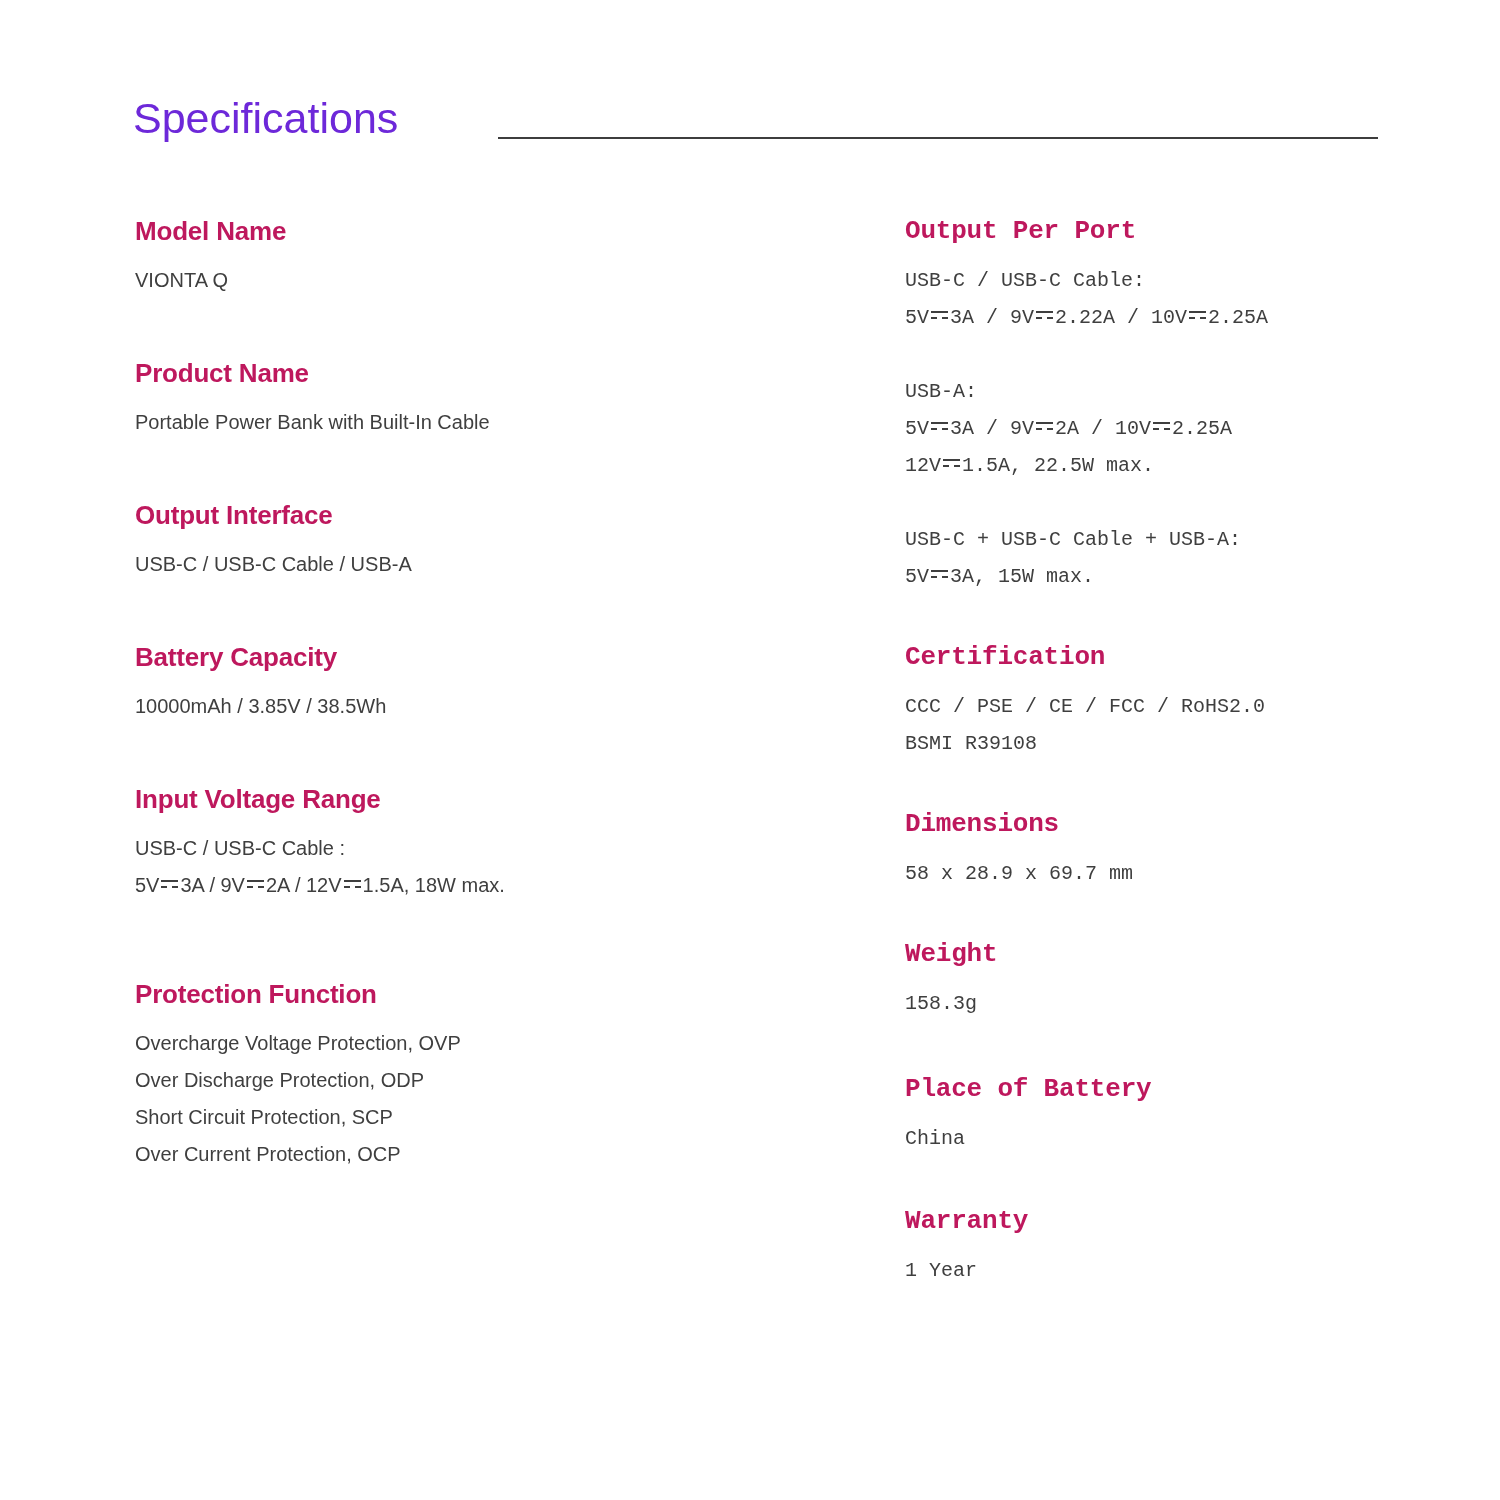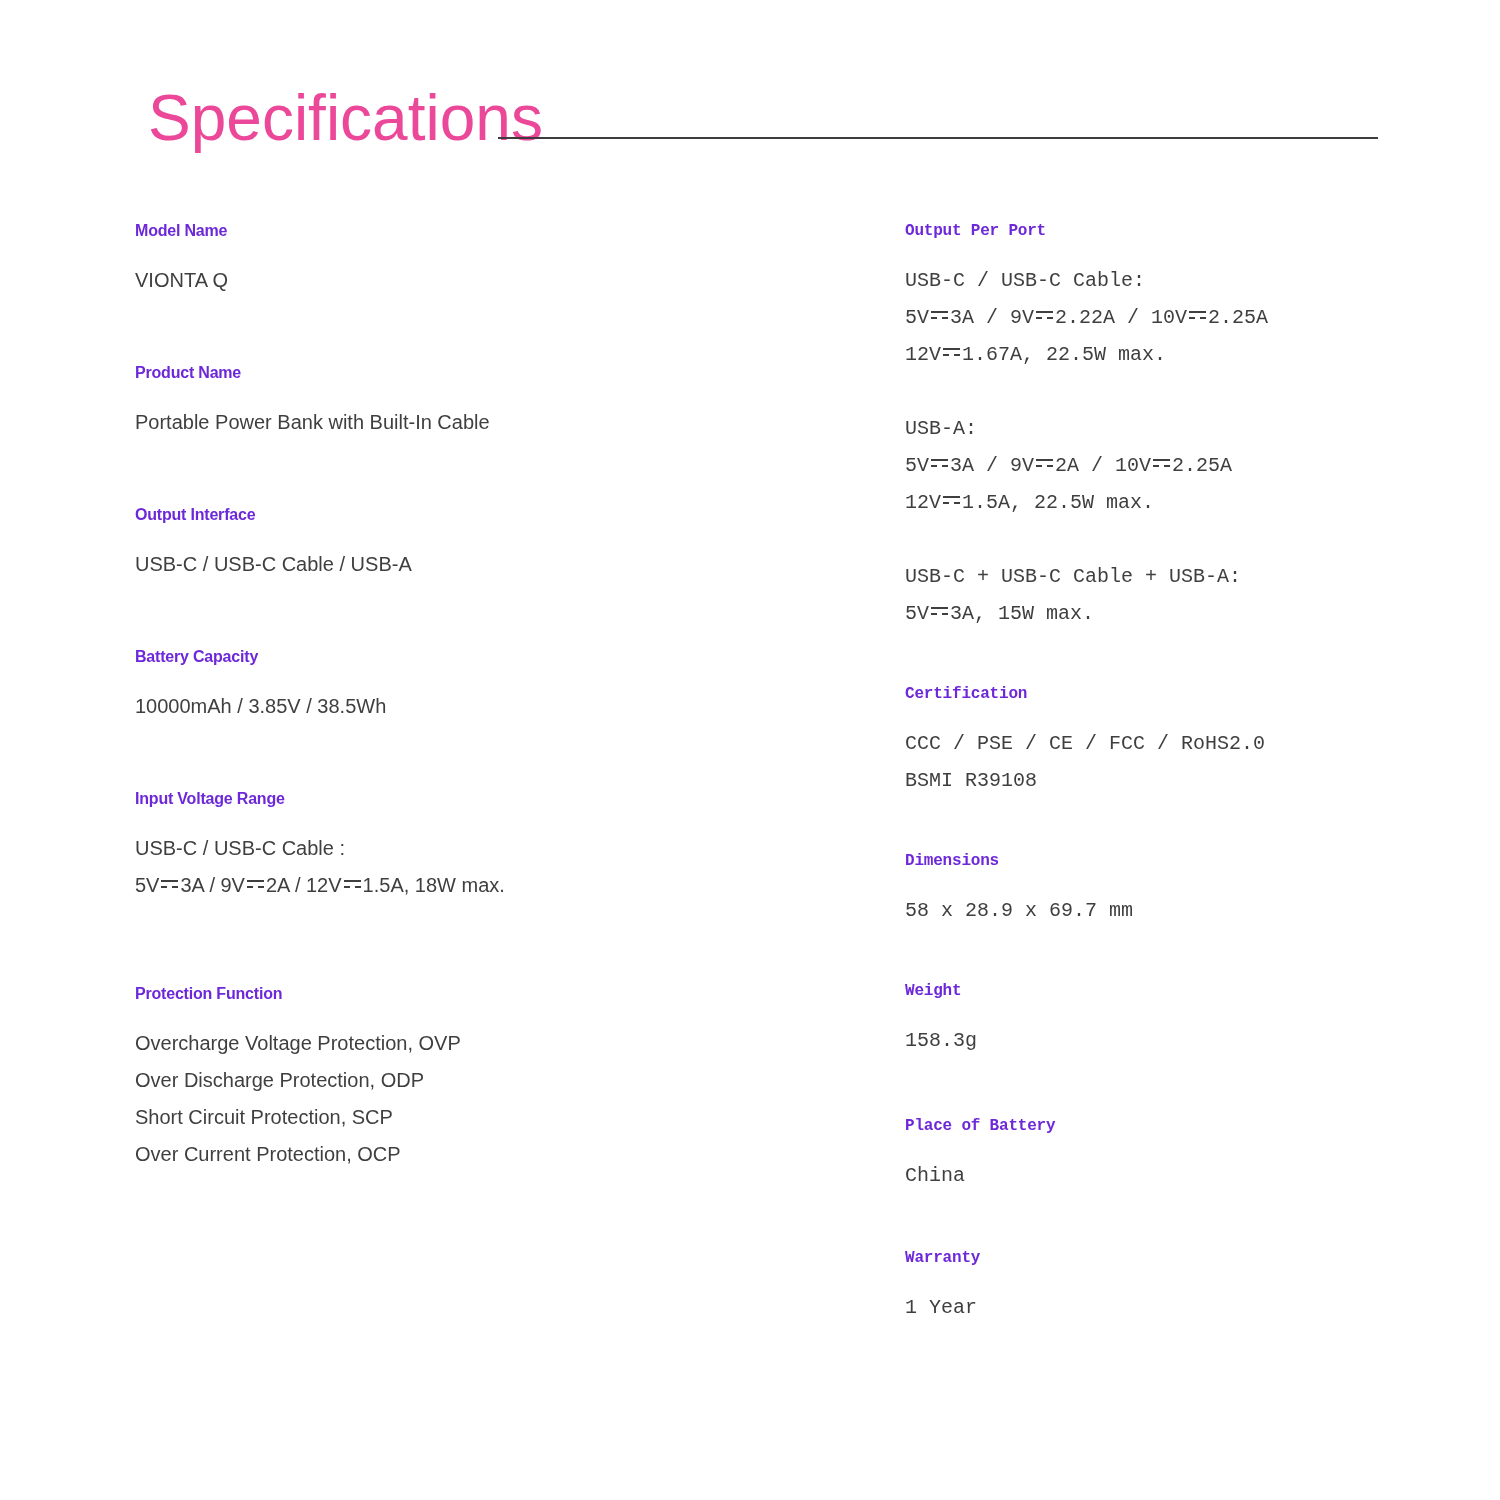--- a/index.html
+++ b/index.html
@@ -12,48 +12,48 @@
     height: 1500px;
     position: relative;
     overflow: hidden;
     font-family: "Liberation Sans", sans-serif;
     -webkit-font-smoothing: antialiased;
   }
   .sheet { position: absolute; inset: 0; }
 
   h1.page-title {
     position: absolute;
-    left: 148px;
+    left: 133px;
     top: 90px;
     margin: 0;
-    font-size: 64px;
+    font-size: 43px;
     line-height: 56px;
     font-weight: 400;
-    color: #ec4899;
+    color: #6d28d9;
   }
   .title-rule {
     position: absolute;
     left: 498px;
     top: 137px;
     width: 880px;
     height: 2px;
     background: #3d3d3d;
   }
 
   .col { position: absolute; top: 215px; }
   .col-left  { left: 135px; width: 640px; }
   .col-right { left: 905px; width: 540px; }
 
   .spec h3 {
     margin: 0 0 15px 0;
-    font-size: 16px;
+    font-size: 26px;
     line-height: 32px;
     font-weight: 700;
     letter-spacing: -0.2px;
-    color: #6d28d9;
+    color: #be185d;
   }
   .spec p {
     margin: 0;
     font-size: 20px;
     line-height: 37px;
     min-height: 37px;
     color: #3f3f3f;
     white-space: nowrap;
   }
 
@@ -136,21 +136,20 @@
 
   </section>
 
   <section class="col col-right">
 
     <div class="spec s0">
       <h3>Output Per Port</h3>
       <div class="group">
         <p>USB-C / USB-C Cable:</p>
         <p>5V<span class="dc"></span>3A / 9V<span class="dc"></span>2.22A / 10V<span class="dc"></span>2.25A</p>
-        <p>12V<span class="dc"></span>1.67A, 22.5W max.</p>
       </div>
       <div class="group">
         <p>USB-A:</p>
         <p>5V<span class="dc"></span>3A / 9V<span class="dc"></span>2A / 10V<span class="dc"></span>2.25A</p>
         <p>12V<span class="dc"></span>1.5A, 22.5W max.</p>
       </div>
       <div class="group">
         <p>USB-C + USB-C Cable + USB-A:</p>
         <p>5V<span class="dc"></span>3A, 15W max.</p>
       </div>

